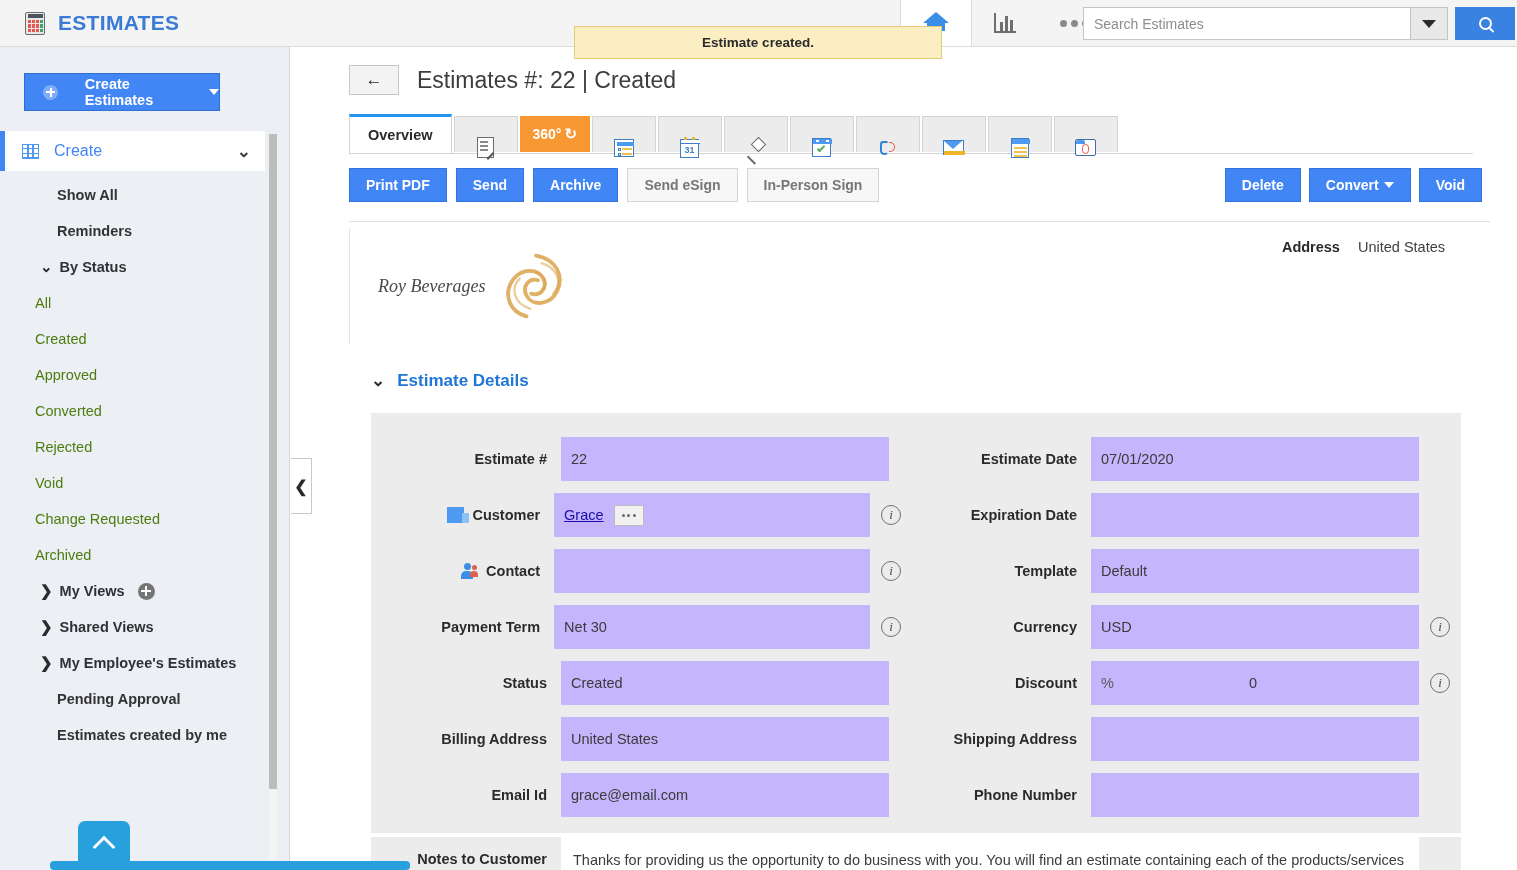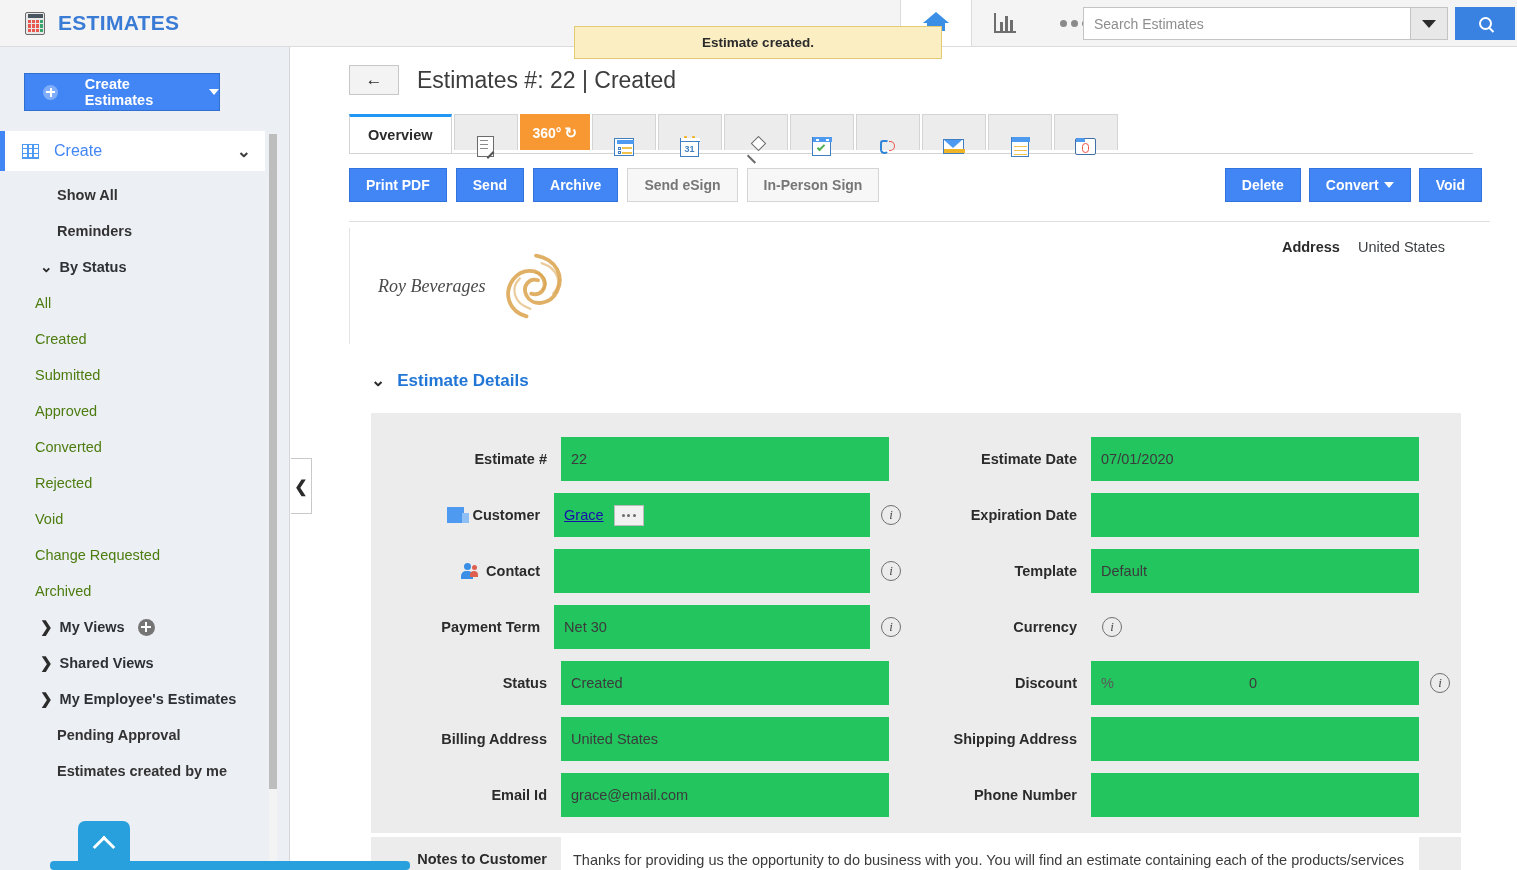--- a/index.html
+++ b/index.html
@@ -155,21 +155,21 @@
   .main { position: absolute; left: 305px; top: 47px; width: 1212px; height: 823px; background: #fff; }
 
   .page-head { display: flex; align-items: center; padding: 18px 0 0 44px; }
   .back-btn {
     width: 50px; height: 30px; background: #f3f3f3; border: 1px solid #c7c7c7;
     display: flex; align-items: center; justify-content: center; cursor: pointer;
     font-size: 17px; color: #2b2b2b;
   }
   .page-title { margin-left: 18px; font-size: 23px; color: #3d3d3d; }
 
-  .tabs { display: flex; margin: 19px 0 0 44px; align-items: flex-start; }
+  .tabs { display: flex; margin: 19px 0 0 44px; align-items: center; }
   .tab {
     height: 36px; min-width: 64px; background: #ececec; border: 1px solid #d4d4d4;
     border-bottom: none; margin-right: 2px; display: flex; align-items: center;
     justify-content: center; cursor: pointer; position: relative;
   }
   .tab.active {
     background: #fff; height: 39px; border-top: 3px solid #2196f3;
     font-size: 14.5px; font-weight: bold; color: #2b2b2b; padding: 0 18px;
   }
   .tab.orange { background: #f79833; border-color: #f79833; color: #fff; font-size: 14px; font-weight: bold; padding: 0 12px;}
@@ -239,21 +239,21 @@
   .section-head .st { font-size: 17px; color: #2176d6; font-weight: bold; }
 
   .form-panel {
     margin: 22px 0 0 22px; width: 1090px; background: #ececec; padding: 18px 0 10px 0;
     display: grid; grid-template-columns: 530px 560px;
   }
   .frow { display: flex; align-items: center; height: 56px; }
   .flabel { width: 190px; text-align: right; font-size: 14.5px; font-weight: bold; color: #2b2b2b;
     display: flex; align-items: center; justify-content: flex-end; gap: 8px; padding-right: 14px;}
   .fval {
-    width: 328px; height: 44px; background: #22c55e; display: flex; align-items: center;
+    width: 328px; height: 44px; background: #c4b5fd; display: flex; align-items: center;
     padding: 0 10px; font-size: 14.5px; color: #3b3b3b;
   }
   .rcol .fval { width: 328px; text-align: center; }
   .info-i {
     margin-left: 11px; width: 20px; height: 20px; border: 1.6px solid #6f6f6f; border-radius: 50%;
     font-size: 13px; color: #4a4a4a; display: flex; align-items: center; justify-content: center;
     font-family: "Liberation Serif", serif; font-style: italic; cursor: pointer; flex: none;
   }
   .link { color: #1a0dab; text-decoration: underline; font-size: 14.5px; cursor: pointer;}
   .ell-btn {
@@ -370,23 +370,20 @@
         <span class="tri">⌄</span>
         <span>By Status</span>
       </div>
       <div class="nav-item sub">
         <span>All</span>
       </div>
       <div class="nav-item sub">
         <span>Created</span>
       </div>
       <div class="nav-item sub">
-        <span>Submitted</span>
-      </div>
-      <div class="nav-item sub">
         <span>Approved</span>
       </div>
       <div class="nav-item sub">
         <span>Converted</span>
       </div>
       <div class="nav-item sub">
         <span>Rejected</span>
       </div>
       <div class="nav-item sub">
         <span>Void</span>
@@ -682,20 +679,23 @@
               <span>Template</span>
             </div>
             <div class="fval">
               <span>Default</span>
             </div>
           </div>
           <div class="frow">
             <div class="flabel">
               <span>Currency</span>
             </div>
+            <div class="fval">
+              <span>USD</span>
+            </div>
             <div class="info-i">i</div>
           </div>
           <div class="frow">
             <div class="flabel">
               <span>Discount</span>
             </div>
             <div class="fval disc-val">
               <span class="disc-pct">%</span>
               <span class="disc-num">0</span>
             </div>

